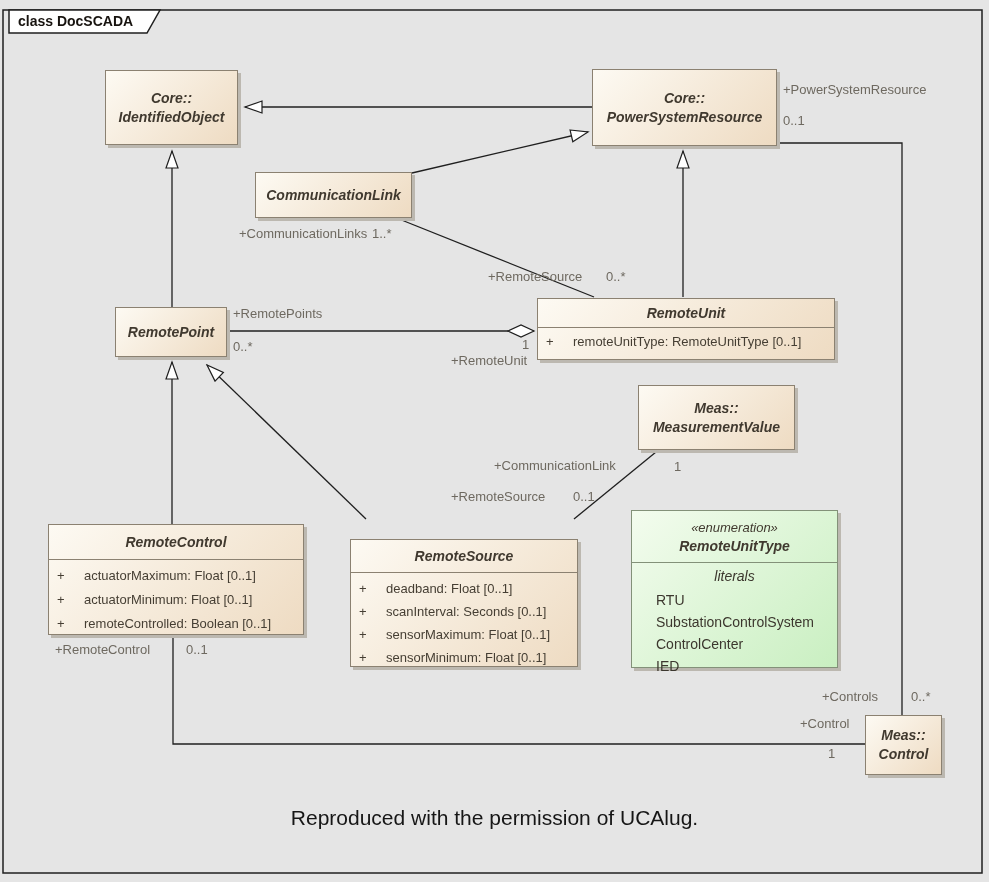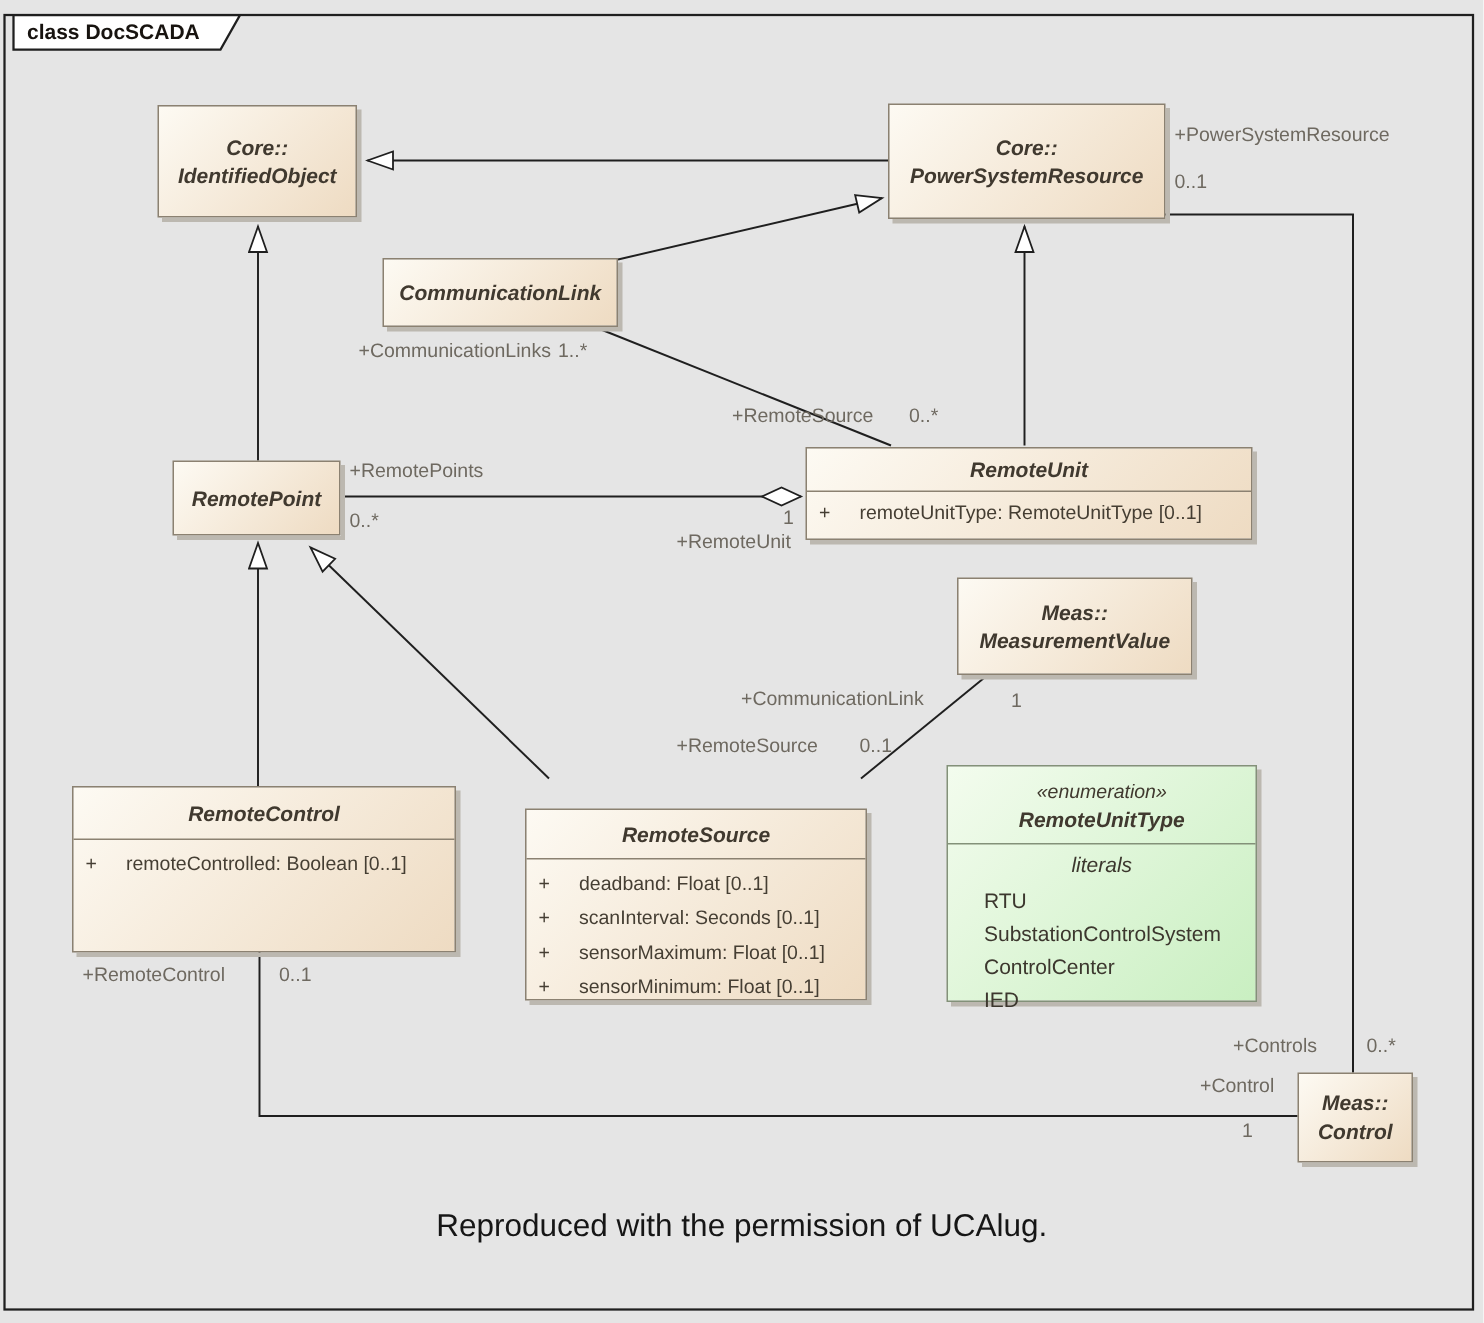--- a/index.html
+++ b/index.html
@@ -100,20 +100,22 @@
   <div class="uml-class" style="left:638px;top:385px;width:157px;height:65px;">
     <div class="uml-head">
       <span>Meas::</span>
       <span>MeasurementValue</span>
     </div>
   </div>
 
   <div class="uml-class with-attrs" style="left:48px;top:524px;width:256px;height:111px;">
     <div class="uml-head" style="height:35px;">RemoteControl</div>
     <div class="uml-attrs">
+      <div class="uml-attr"><span class="vis">+</span><span>actuatorMaximum: Float [0..1]</span></div>
+      <div class="uml-attr"><span class="vis">+</span><span>actuatorMinimum: Float [0..1]</span></div>
       <div class="uml-attr"><span class="vis">+</span><span>remoteControlled: Boolean [0..1]</span></div>
     </div>
   </div>
 
   <div class="uml-class with-attrs" style="left:350px;top:519px;width:228px;height:128px;margin-top:20px;">
     <div class="uml-head" style="height:33px;">RemoteSource</div>
     <div class="uml-attrs">
       <div class="uml-attr" style="line-height:23px;"><span class="vis">+</span><span>deadband: Float [0..1]</span></div>
       <div class="uml-attr" style="line-height:23px;"><span class="vis">+</span><span>scanInterval: Seconds [0..1]</span></div>
       <div class="uml-attr" style="line-height:23px;"><span class="vis">+</span><span>sensorMaximum: Float [0..1]</span></div>

